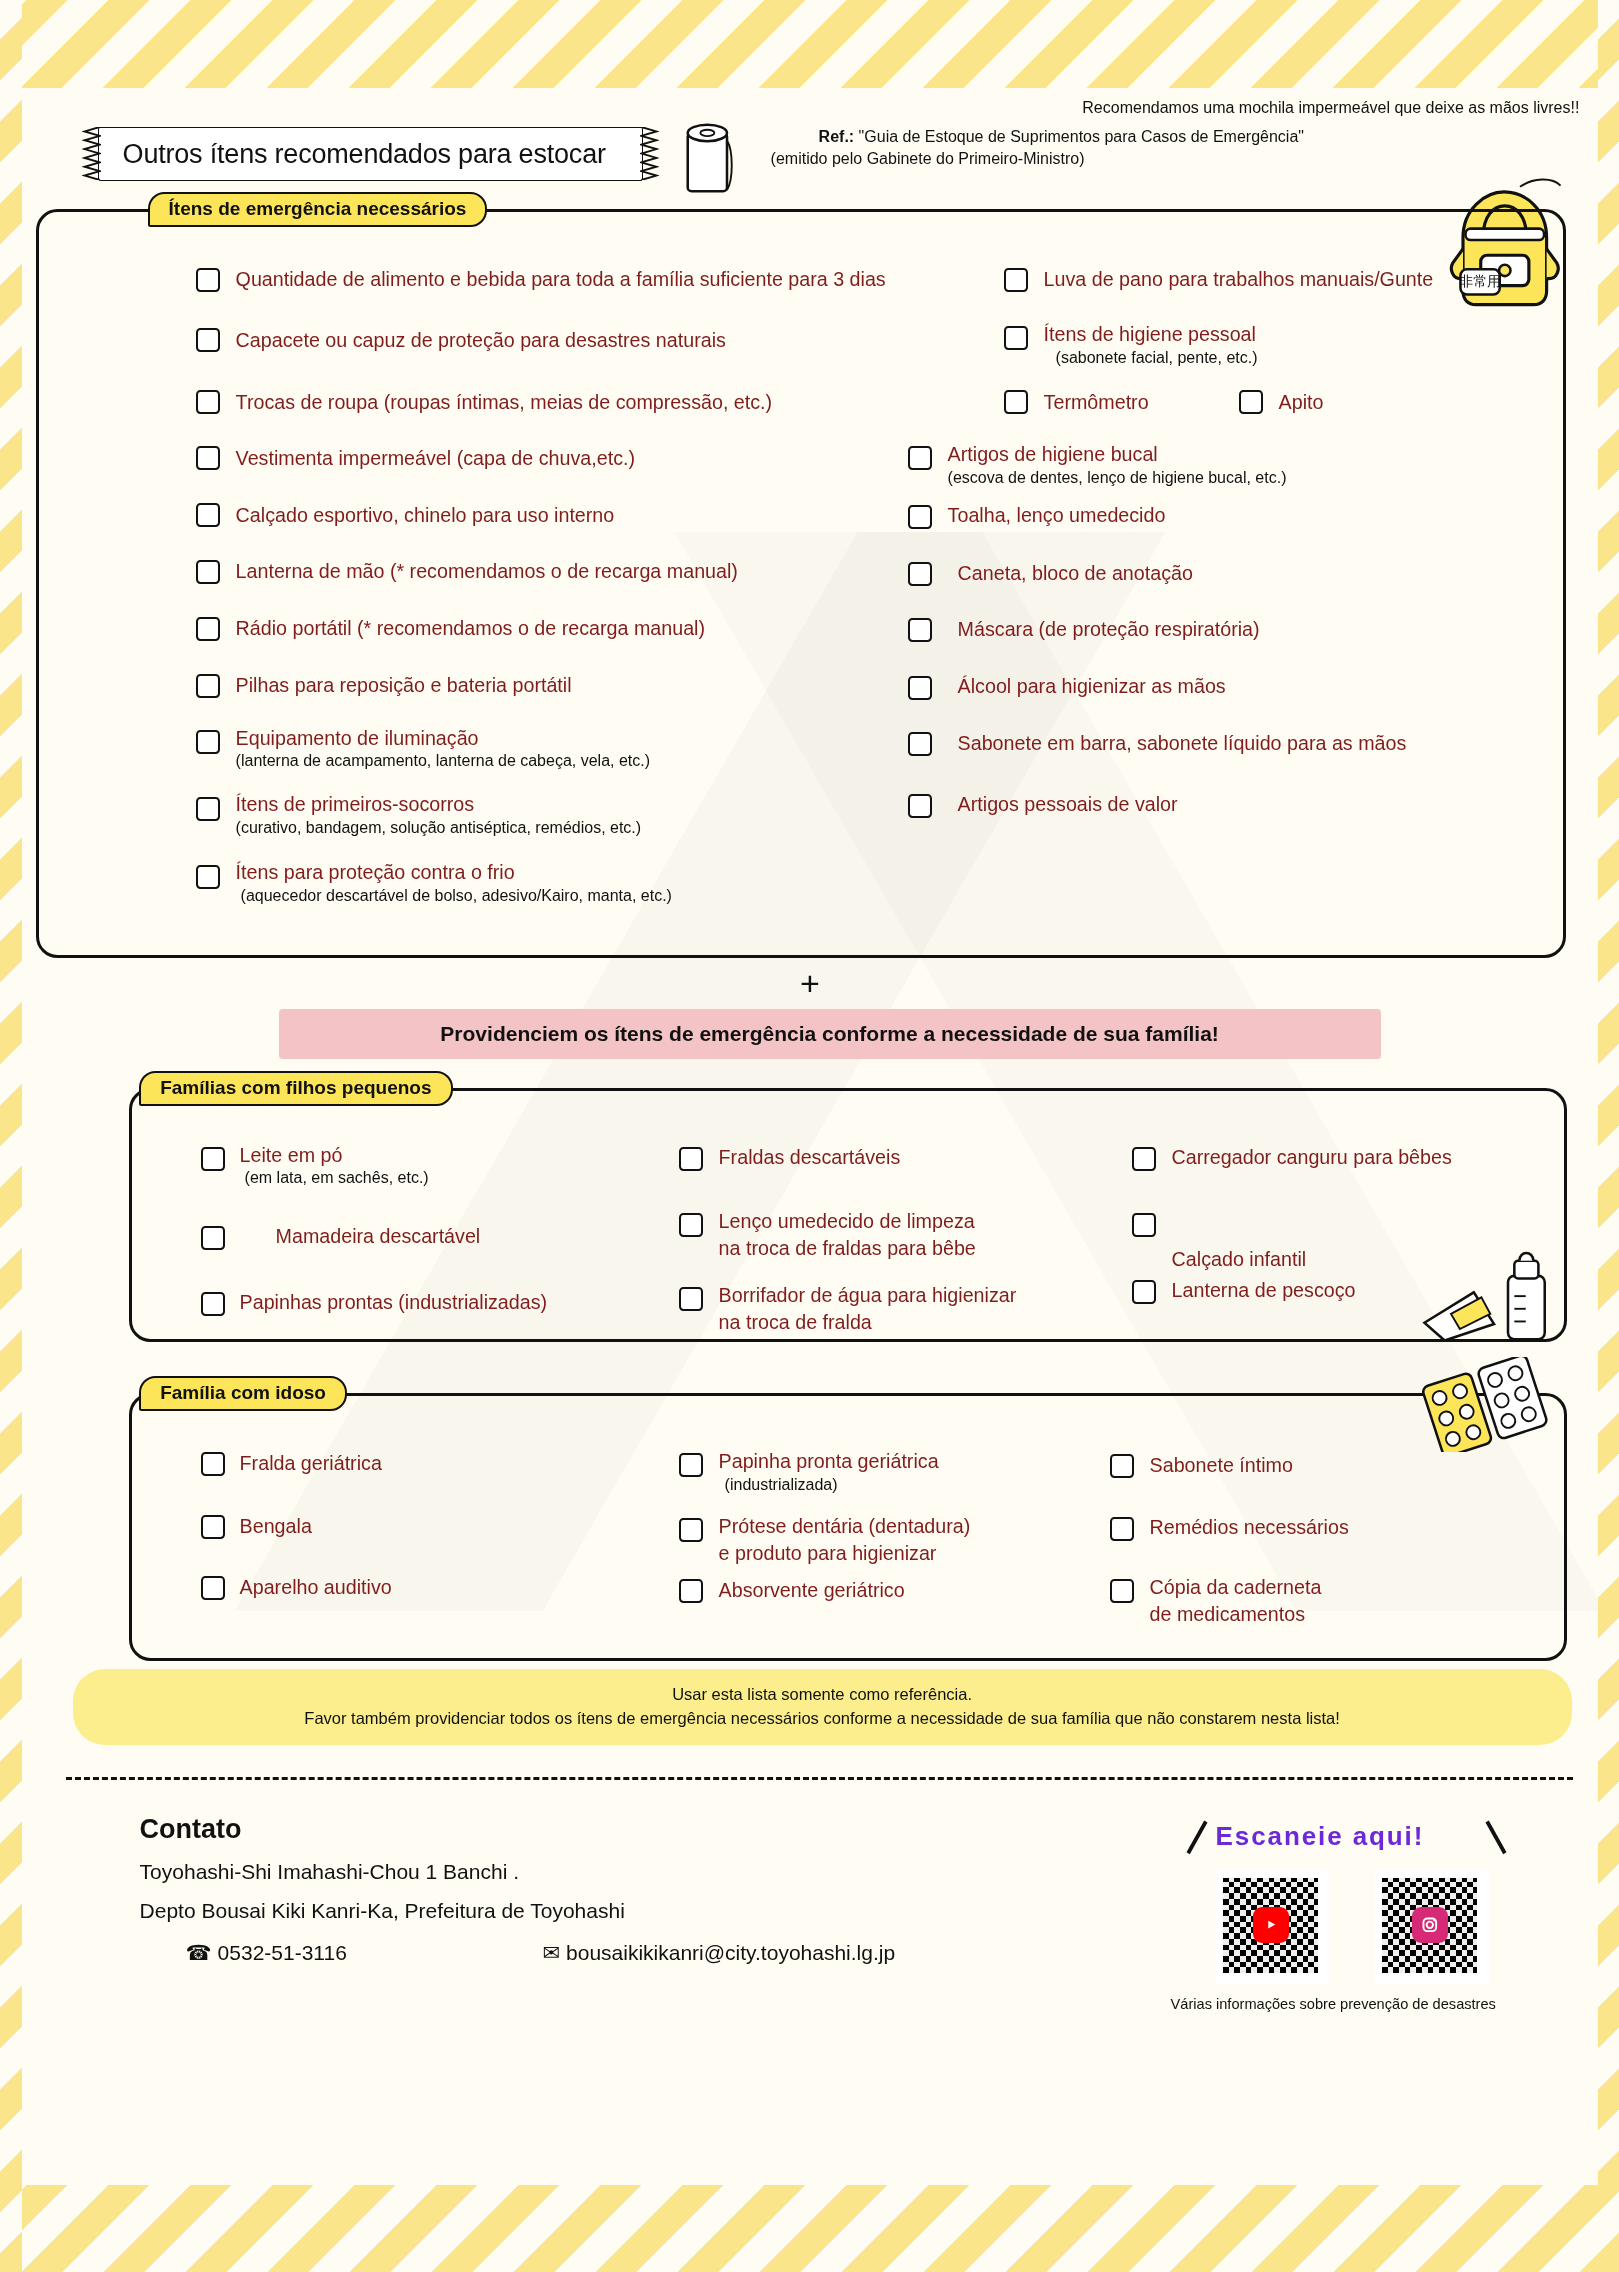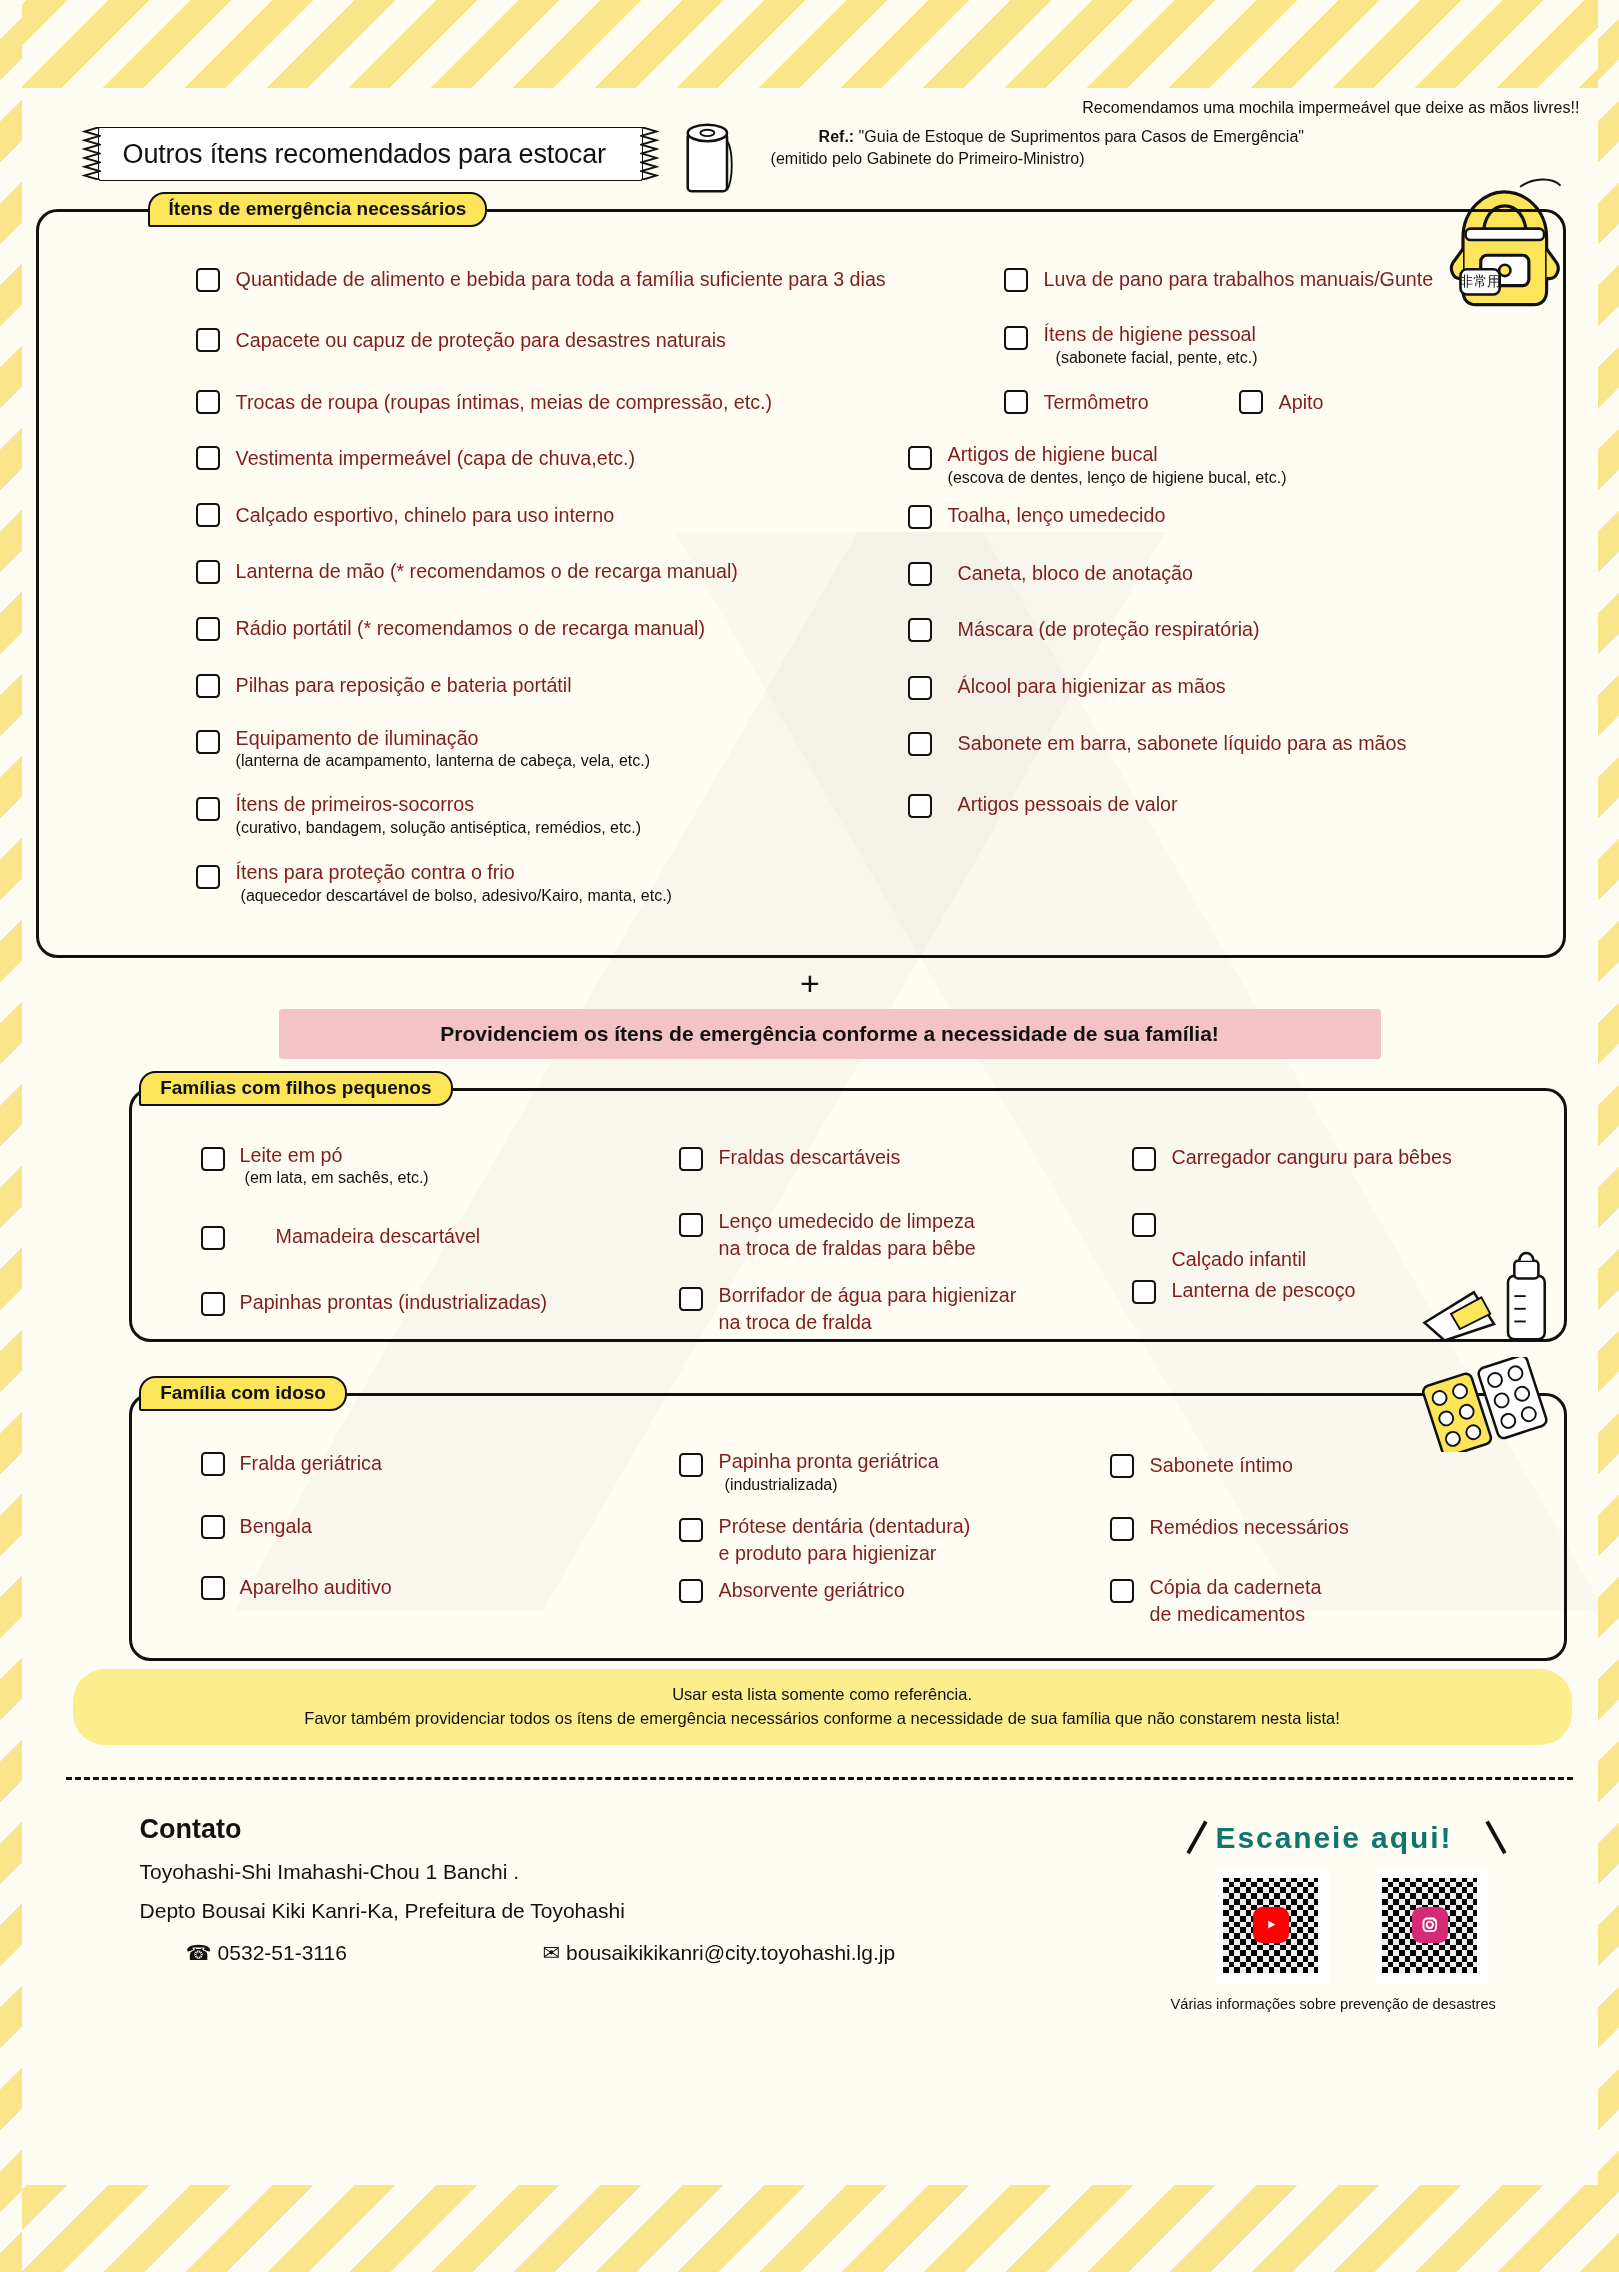--- a/index.html
+++ b/index.html
@@ -226,24 +226,24 @@
     color: #111;
   }
   .contact-line {
     position: absolute;
     font-size: 21px;
     color: #111;
     white-space: nowrap;
   }
   .scan-head {
     position: absolute;
-    font-size: 30px;
+    font-size: 26px;
     font-weight: bold;
     letter-spacing: 1.9px;
-    color: #0f766e;
+    color: #6d28d9;
   }
   .qr {
     position: absolute;
     width: 95px;
     height: 95px;
     background:
       repeating-linear-gradient(90deg, #111 0 5.7px, #fff 5.7px 11.4px),
       repeating-linear-gradient(0deg, #111 0 5.7px, #fff 5.7px 11.4px);
     background-blend-mode: difference;
     border: 5.1px solid #fff;

